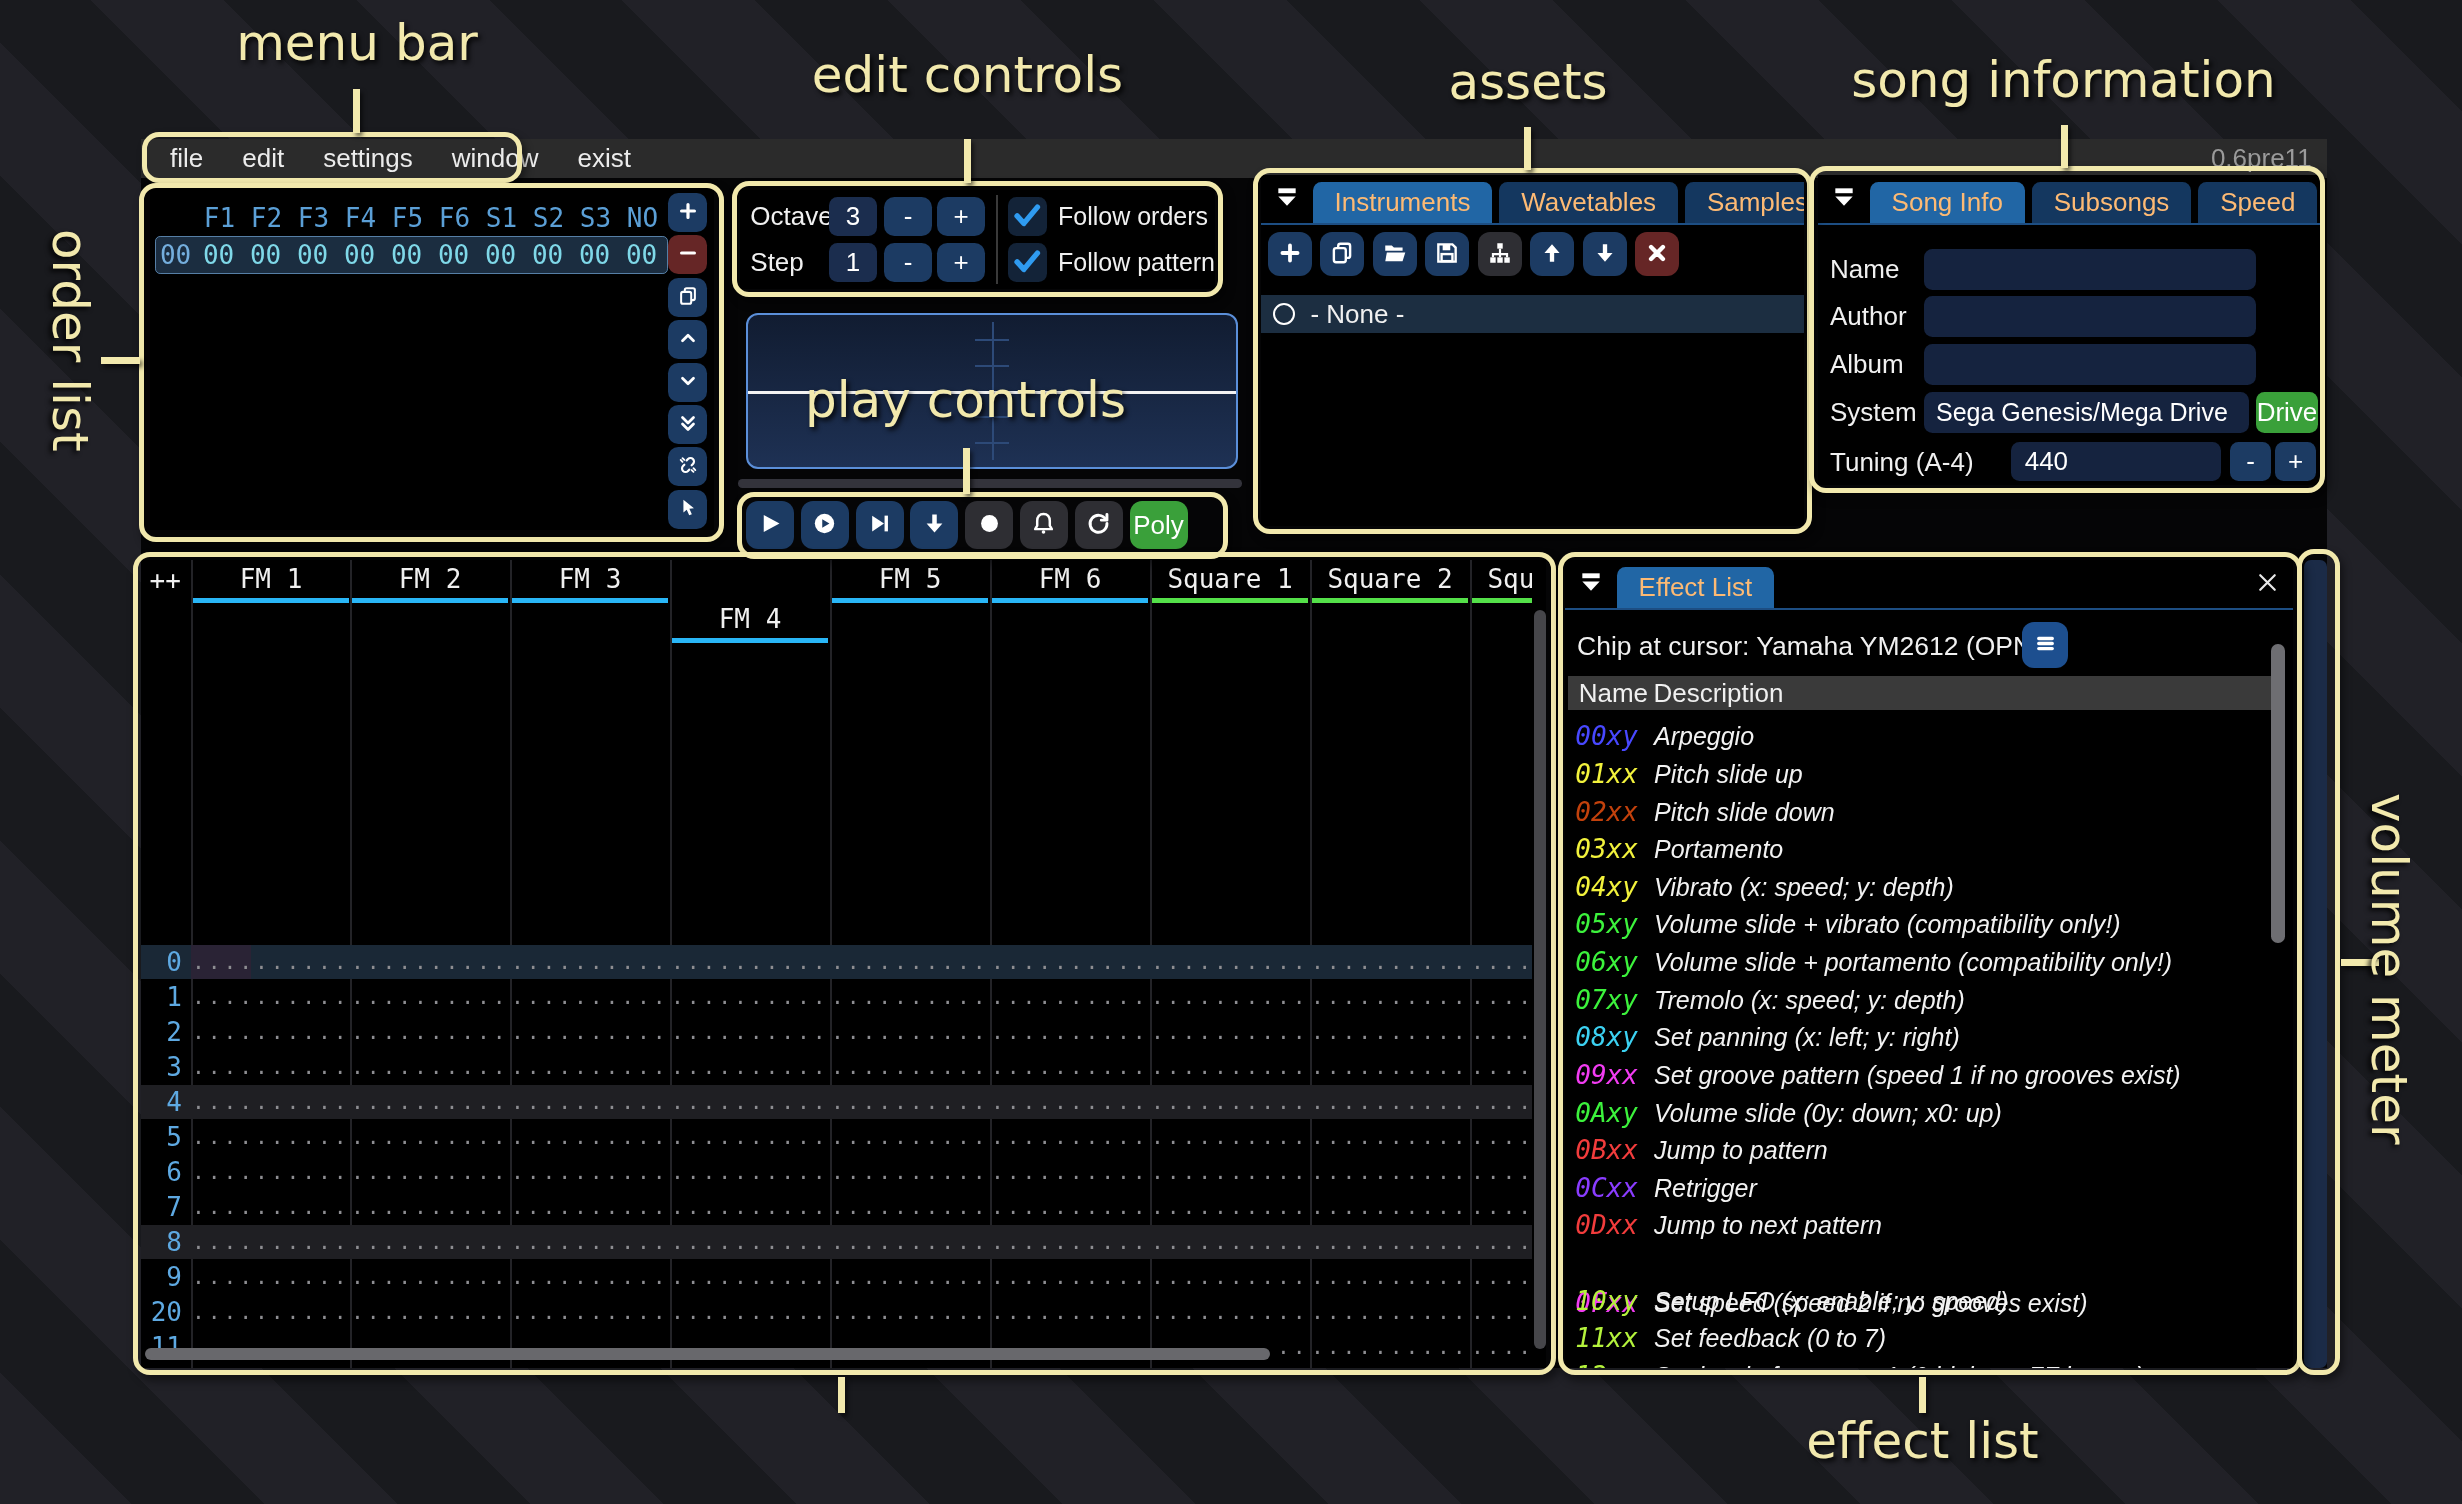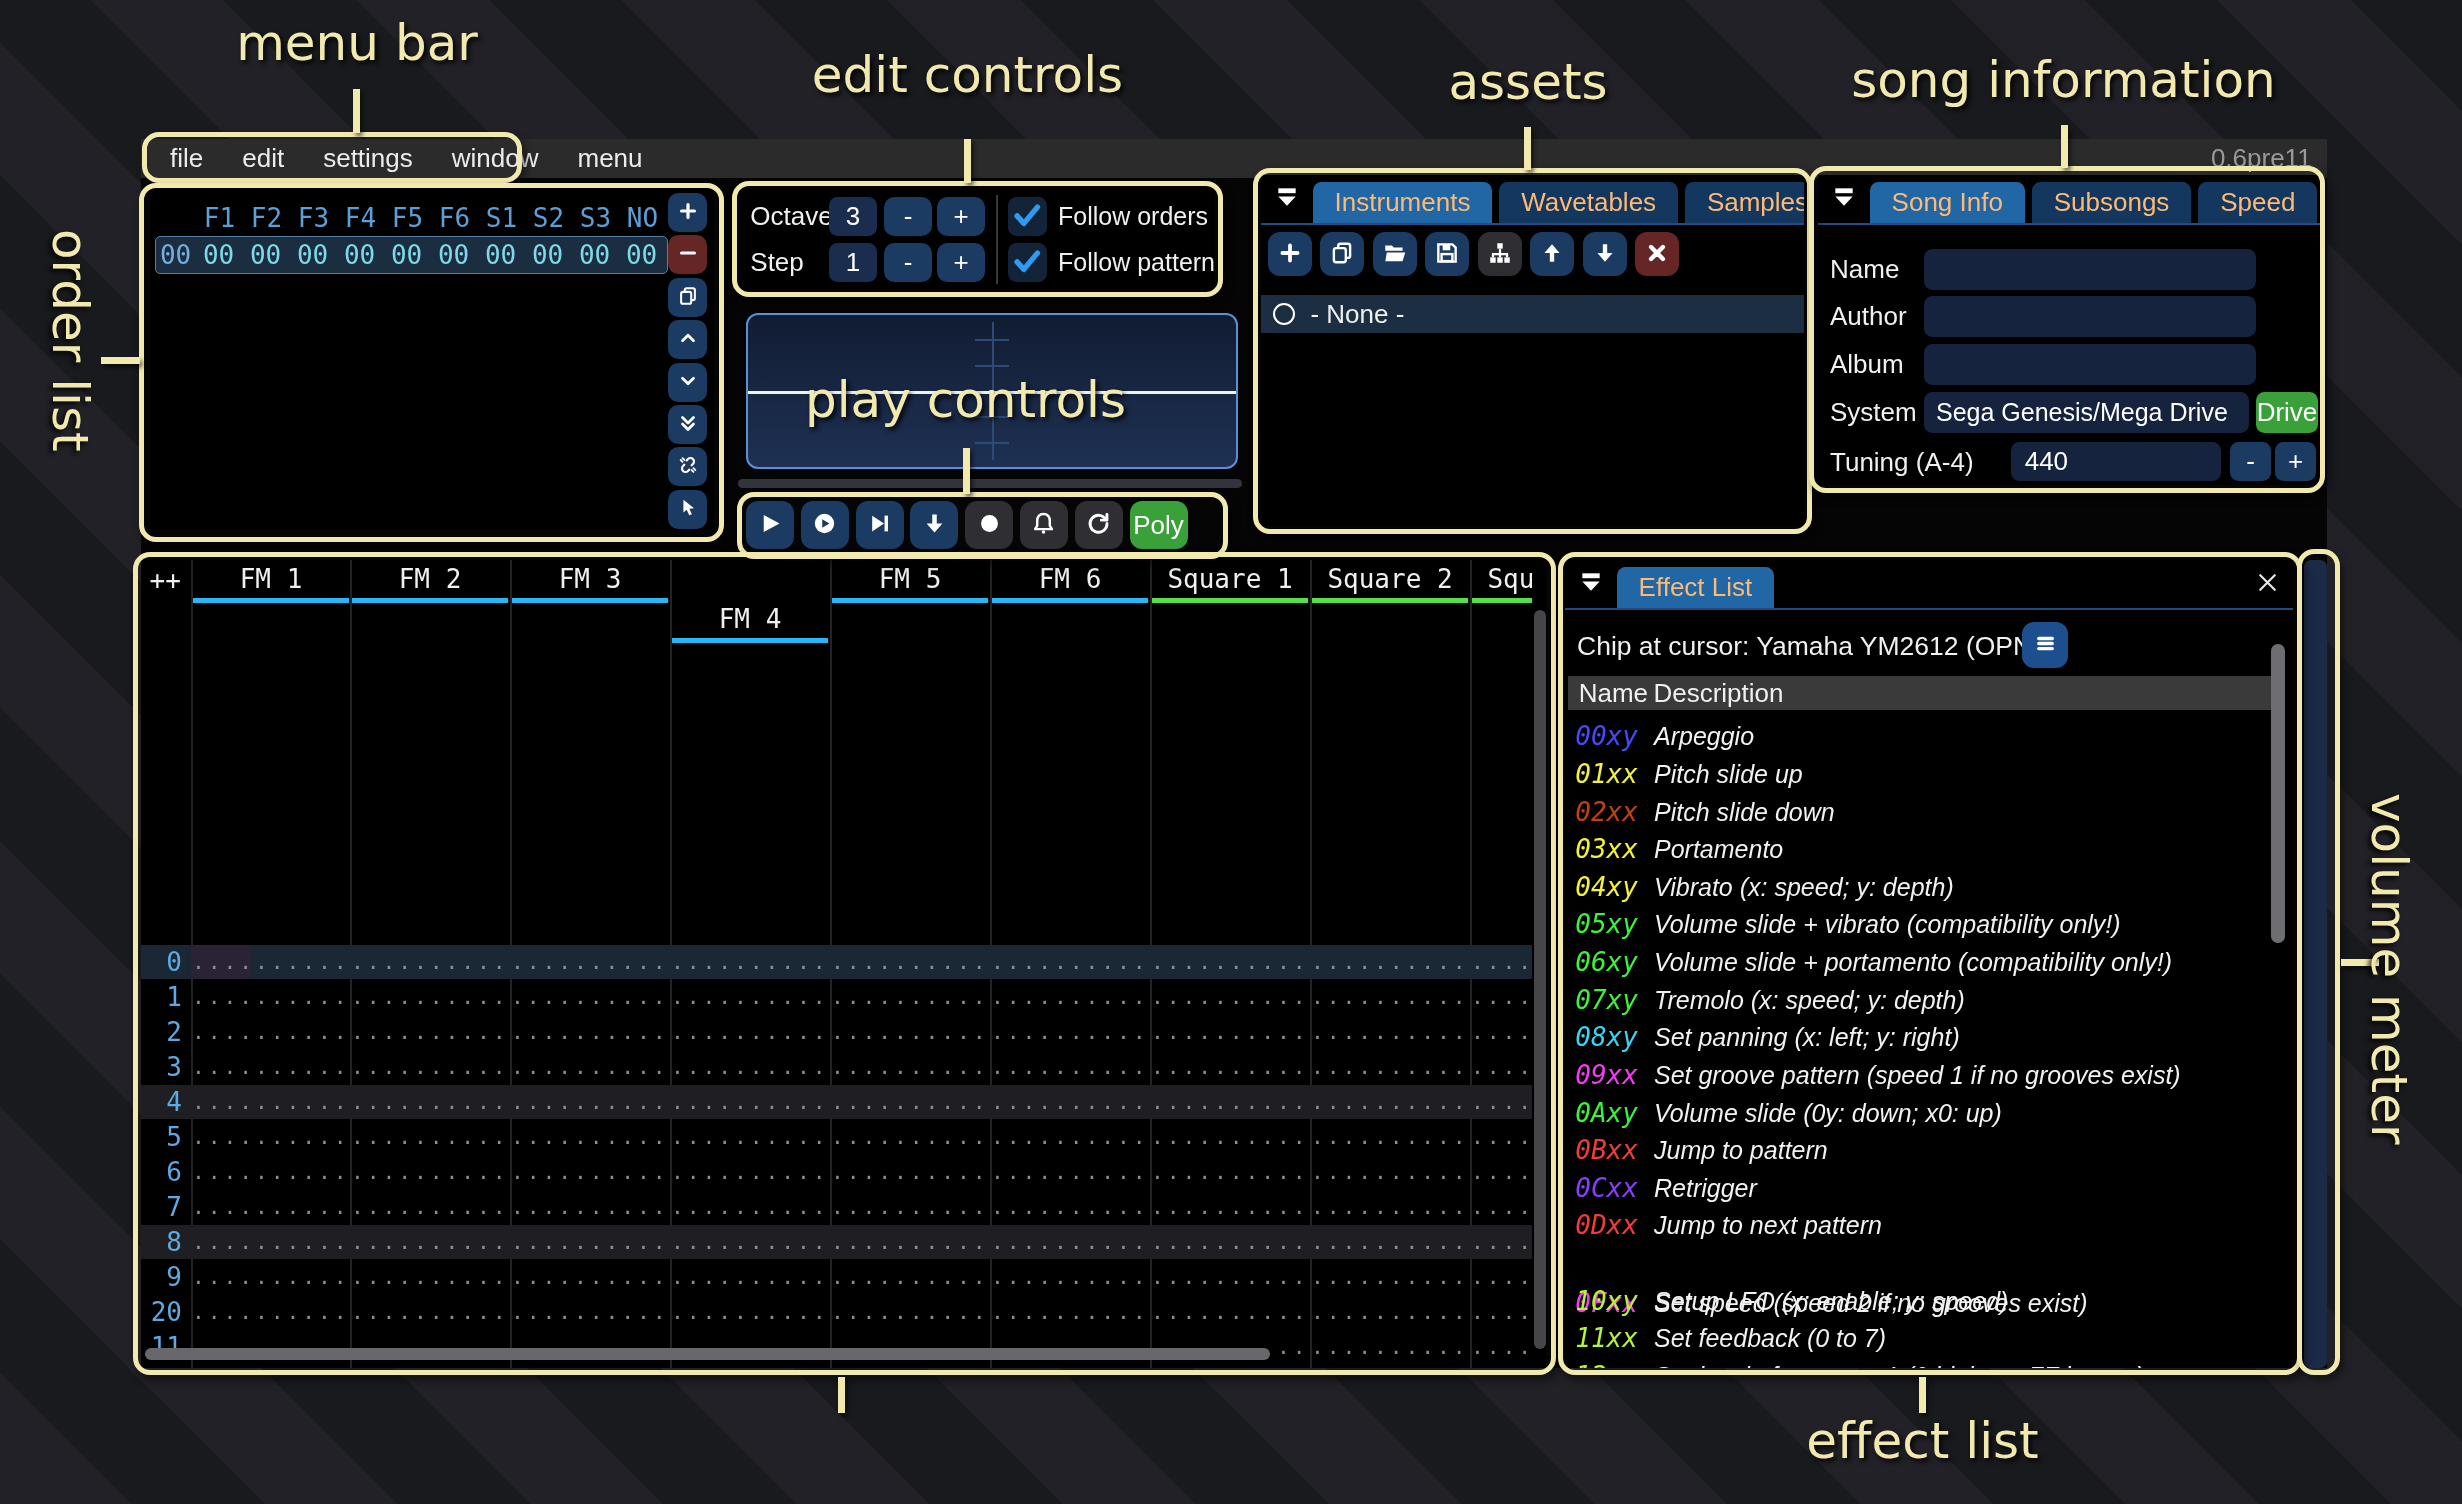--- a/index.html
+++ b/index.html
@@ -136,21 +136,21 @@
 
 <div id="root">
   <div class="app"></div>
 
   <div class="menubar">
     <div style="display:flex">
         <span class="menu-item">file</span>
         <span class="menu-item">edit</span>
         <span class="menu-item">settings</span>
         <span class="menu-item">window</span>
-        <span class="menu-item">menu</span>
+        <span class="menu-item">exist</span>
       </div>
     <div class="version">0.6pre11</div>
   </div>
 
   <div class="panel order-panel">
     <div class="order-header">
         <span class="ocol">F1</span>
         <span class="ocol">F2</span>
         <span class="ocol">F3</span>
         <span class="ocol">F4</span>

